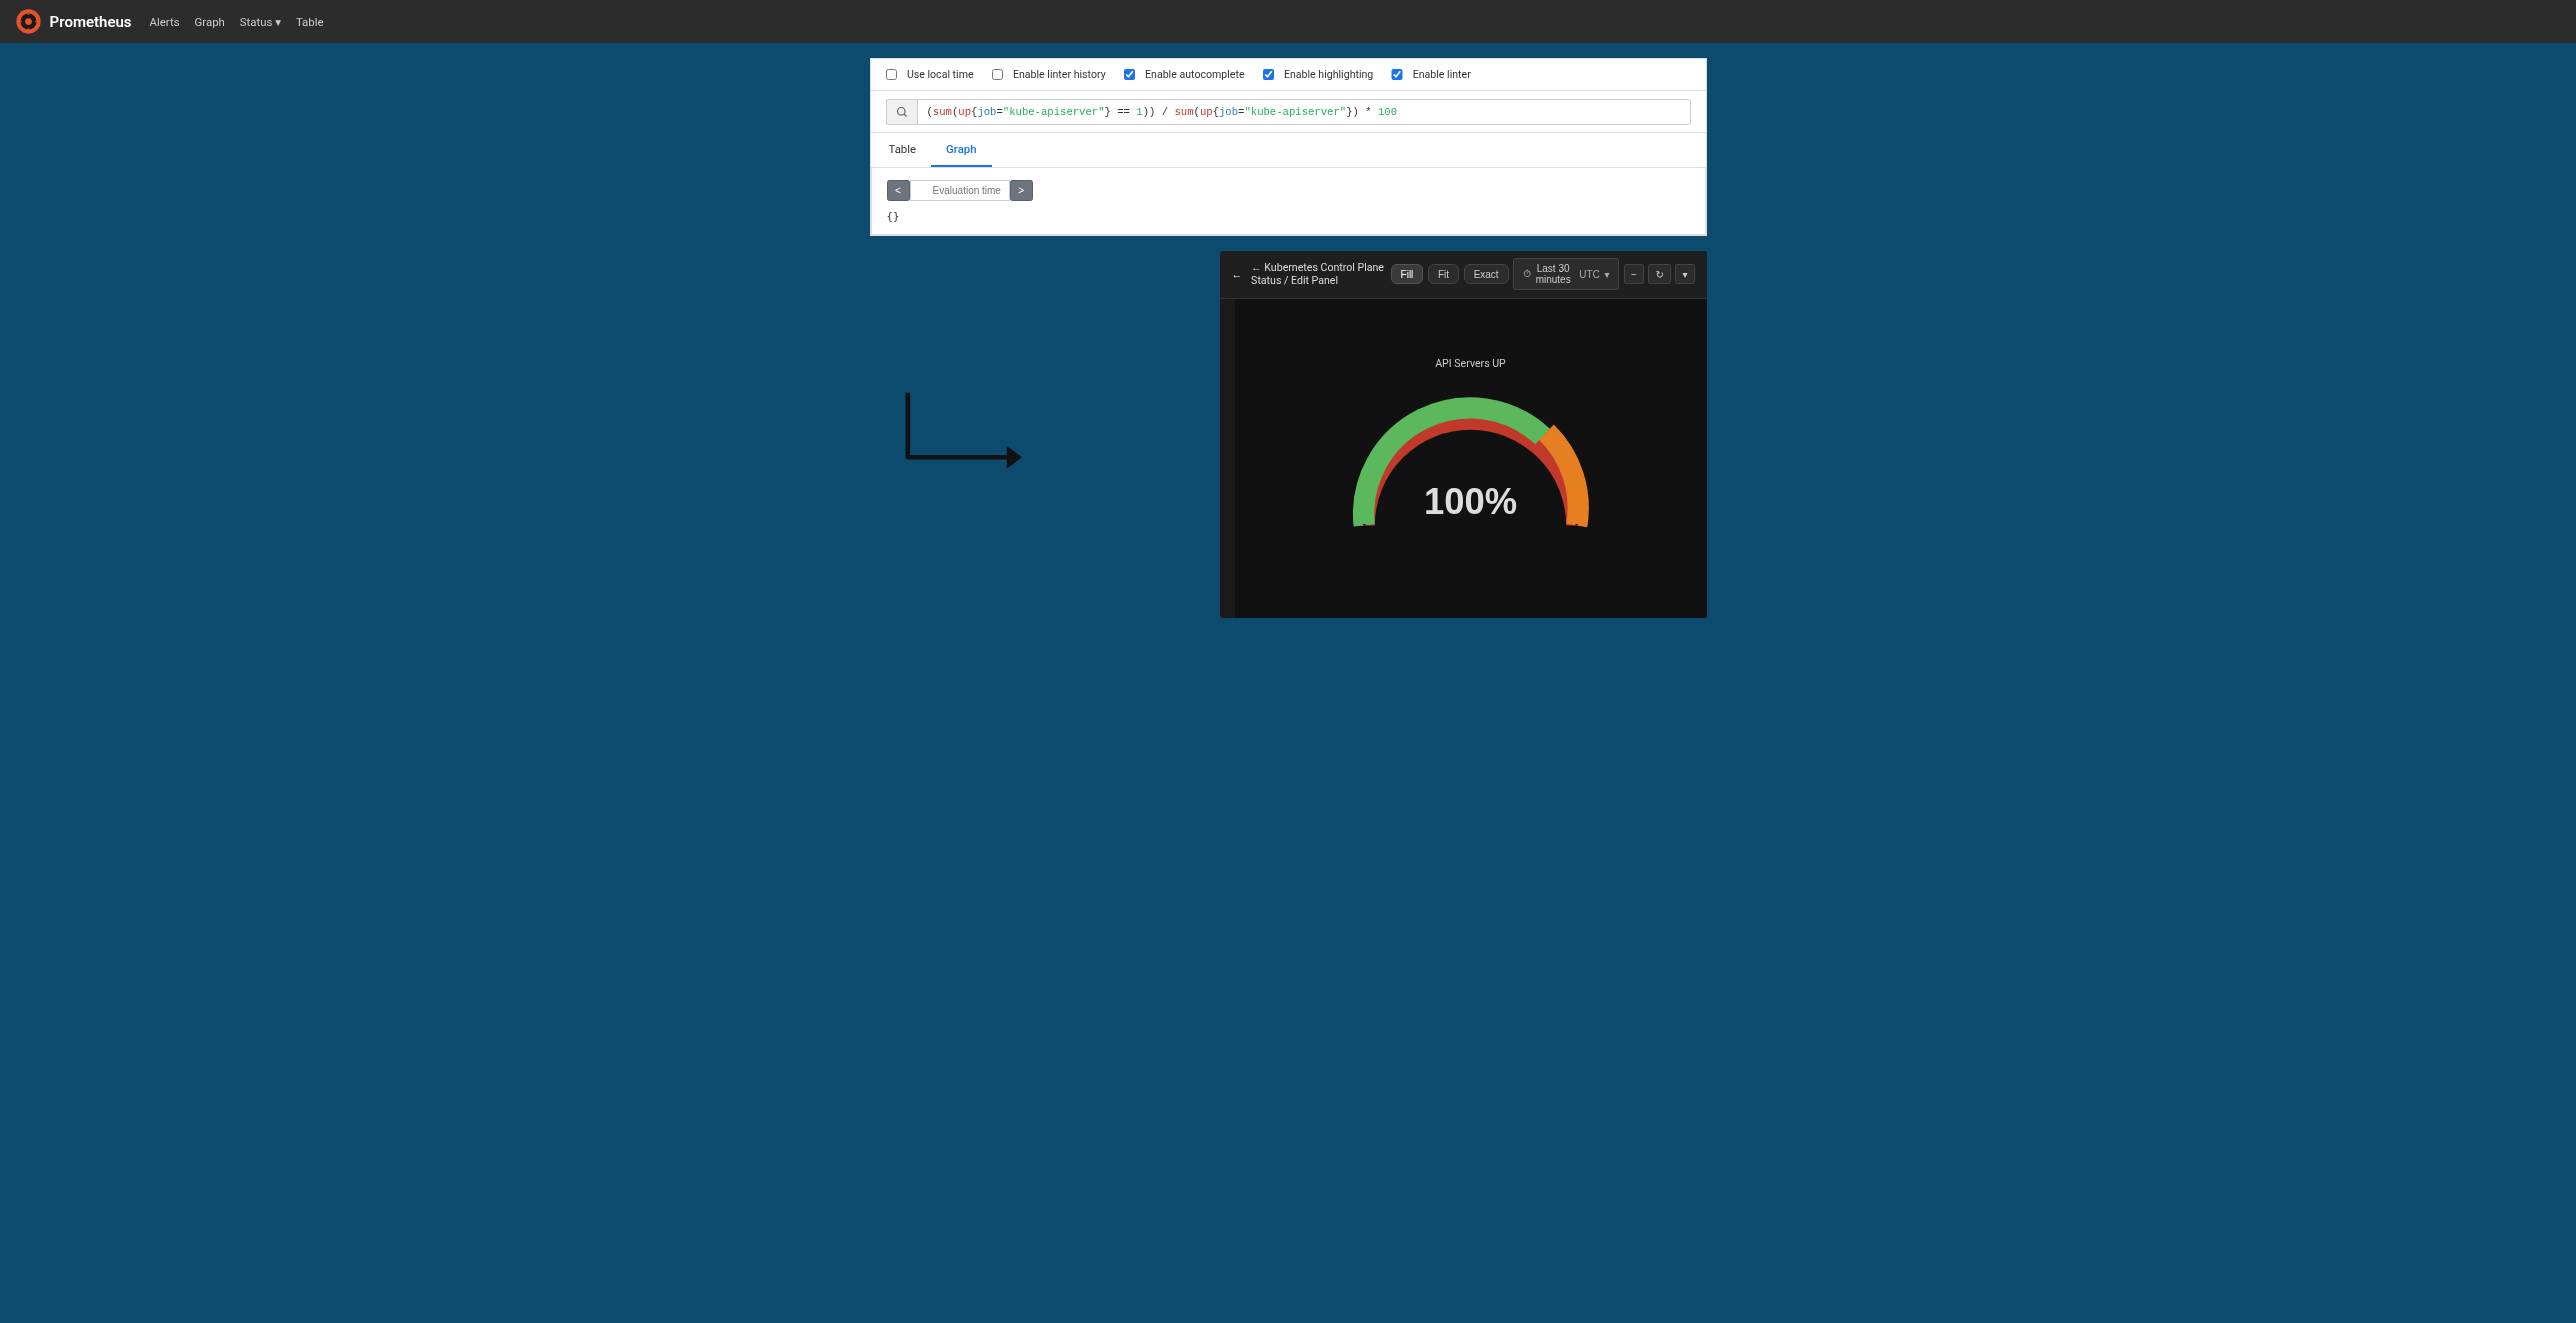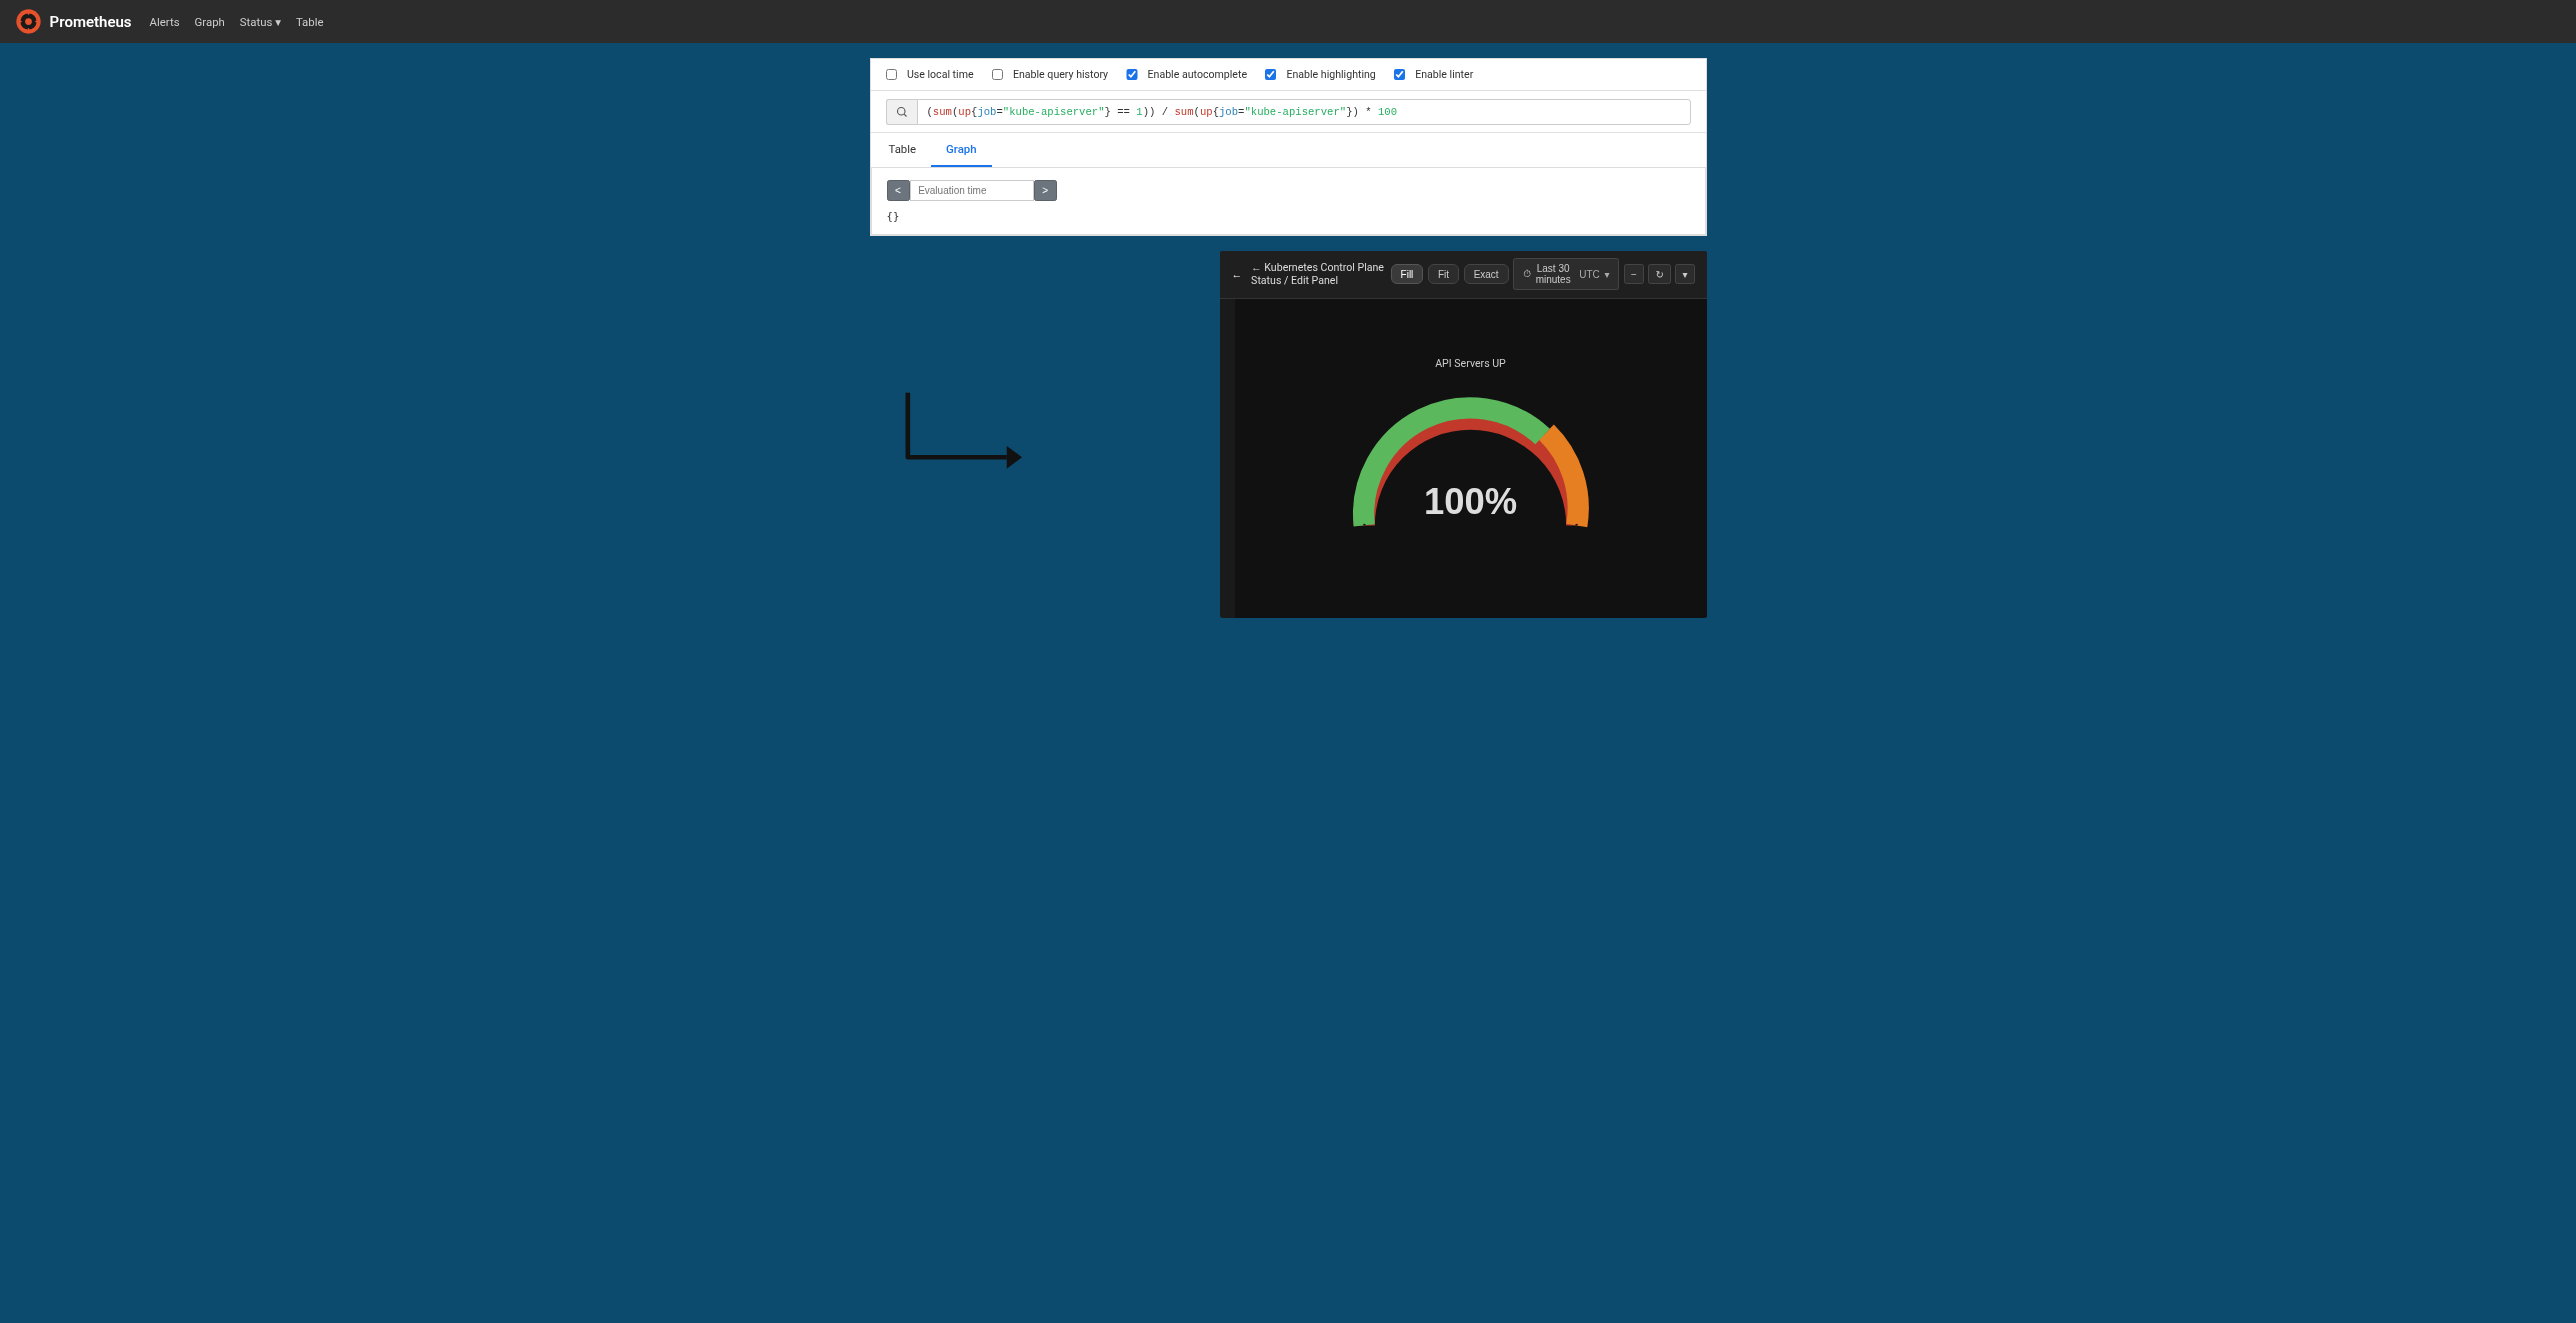--- a/index.html
+++ b/index.html
@@ -150,22 +150,22 @@
       color: #fff;
       padding: 3.8px 7.6px;
       cursor: pointer;
       font-size: 10px;
       border-radius: 2.3px;
     }
     .eval-input {
       border: 0.8px solid #ccc;
       padding: 3.8px 7.6px;
       font-size: 10px;
-      width: 124px;
-      text-align: left;
+      width: 100px;
+      text-align: right;
       outline: none;
     }
     .result-braces {
       font-family: monospace;
       color: #333;
       font-size: 10.6px;
     }
 
     
     .grafana-panel {
@@ -304,21 +304,21 @@
 
     <div class="prometheus-content">
 
       <div class="topbar">
         <label class="checkbox-item">
           <input type="checkbox" style="">
           <span>Use local time</span>
         </label>
         <label class="checkbox-item">
           <input type="checkbox" style="">
-          <span>Enable query history</span>
+          <span>Enable linter history</span>
         </label>
         <label class="checkbox-item">
           <input type="checkbox" class="checkbox-blue" checked="" style="">
           <span>Enable autocomplete</span>
         </label>
         <label class="checkbox-item">
           <input type="checkbox" class="checkbox-blue" checked="" style="">
           <span>Enable highlighting</span>
         </label>
         <label class="checkbox-item">

